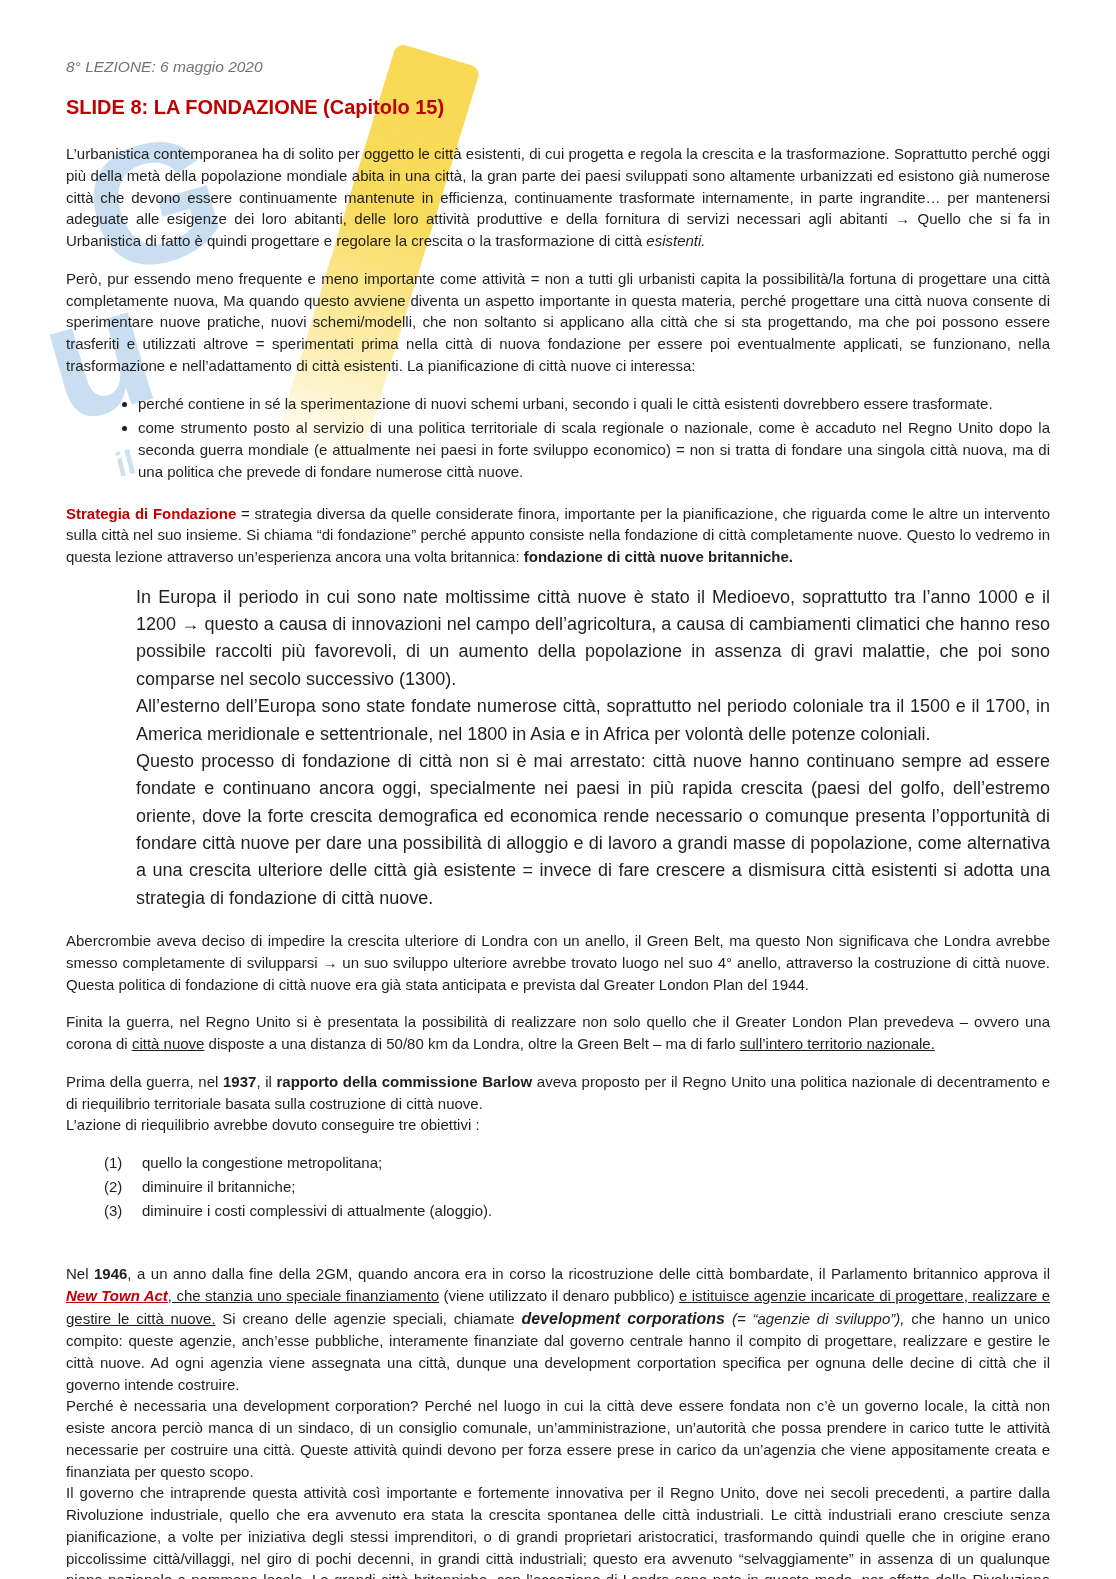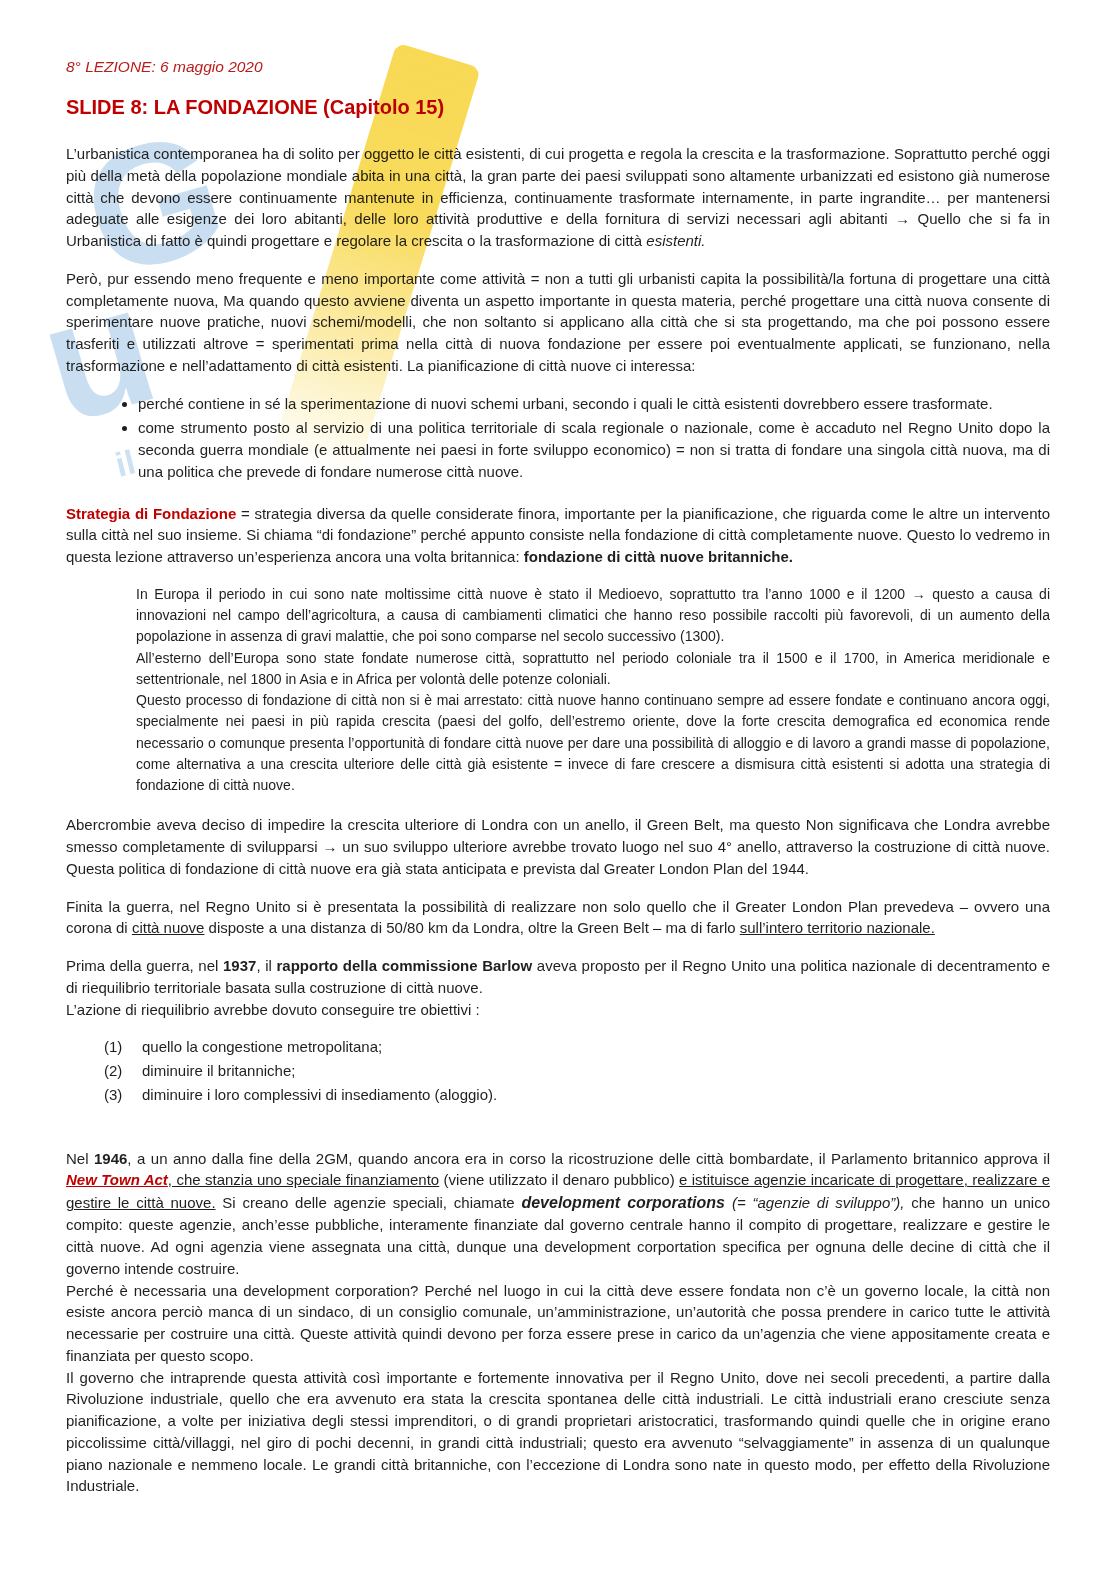--- a/index.html
+++ b/index.html
@@ -12,39 +12,39 @@
   }
   .page {
     position: relative;
     width: 1116px; height: 1579px;
     box-sizing: border-box;
     padding: 58px 66px 30px 66px;
     z-index: 1;
   }
   .content { position: relative; z-index: 1; }
   .lesson-header {
-    color: #b91c1c;
+    color: #737373;
     font-style: italic;
     font-size: 15.5px;
     margin: 0 0 20px 0;
   }
   .doc-title {
     color: #C00000;
     font-weight: bold;
     font-size: 20px;
     margin: 0 0 24px 0;
   }
   .para {
     font-size: 15px;
     line-height: 1.45;
     text-align: justify;
     margin: 0 0 16px 0;
   }
   .small-block {
-    font-size: 14px;
+    font-size: 18px;
     line-height: 1.52;
     text-align: justify;
     margin: 12px 0 18px 70px;
   }
   .bullet-list {
     margin: 0 0 16px 0;
     padding-left: 72px;
   }
   .bullet-list li {
     font-size: 15px;
@@ -132,21 +132,21 @@
           <li>
             <span class="num-marker">(1)</span>
             <span>quello la congestione metropolitana;</span>
           </li>
           <li>
             <span class="num-marker">(2)</span>
             <span>diminuire il britanniche;</span>
           </li>
           <li>
             <span class="num-marker">(3)</span>
-            <span>diminuire i loro complessivi di insediamento (aloggio).</span>
+            <span>diminuire i costi complessivi di attualmente (aloggio).</span>
           </li>
         </ol>
         <p class="para" style="margin-top: 42px;"><span>Nel </span><span style="font-weight: bold;">1946</span><span>, a un anno dalla fine della 2GM, quando ancora era in corso la ricostruzione delle città bombardate, il Parlamento britannico approva il </span><span style="font-weight: bold; font-style: italic; text-decoration: underline; color: rgb(192, 0, 0);">New Town Act</span><span style="text-decoration: underline;">, che stanzia uno speciale finanziamento</span><span> (viene utilizzato il denaro pubblico) </span><span style="text-decoration: underline;">e istituisce agenzie incaricate di progettare, realizzare e gestire le città nuove.</span><span> Si creano delle agenzie speciali, chiamate </span><span style="font-weight: bold; font-style: italic; font-size: 16px;">development corporations </span><span style="font-style: italic;"> (= “agenzie di sviluppo”), </span><span>che hanno un unico compito: queste agenzie, anch’esse pubbliche, interamente finanziate dal governo centrale hanno il compito di progettare, realizzare e gestire le città nuove. Ad ogni agenzia viene assegnata una città, dunque una development corportation specifica per ognuna delle decine di città che il governo intende costruire.</span><br><span>Perché è necessaria una development corporation? Perché nel luogo in cui la città deve essere fondata non c’è un governo locale, la città non esiste ancora perciò manca di un sindaco, di un consiglio comunale, un’amministrazione, un’autorità che possa prendere in carico tutte le attività necessarie per costruire una città. Queste attività quindi devono per forza essere prese in carico da un’agenzia che viene appositamente creata e finanziata per questo scopo.</span><br><span>Il governo che intraprende questa attività così importante e fortemente innovativa per il Regno Unito, dove nei secoli precedenti, a partire dalla Rivoluzione industriale, quello che era avvenuto era stata la crescita spontanea delle città industriali. Le città industriali erano cresciute senza pianificazione, a volte per iniziativa degli stessi imprenditori, o di grandi proprietari aristocratici, trasformando quindi quelle che in origine erano piccolissime città/villaggi, nel giro di pochi decenni, in grandi città industriali; questo era avvenuto “selvaggiamente” in assenza di un qualunque piano nazionale e nemmeno locale. Le grandi città britanniche, con l’eccezione di Londra sono nate in questo modo, per effetto della Rivoluzione Industriale.</span></p>
       </div>
   </div>
 
   <div class="watermark-band"></div>
 </div>
 
 </body></html>

